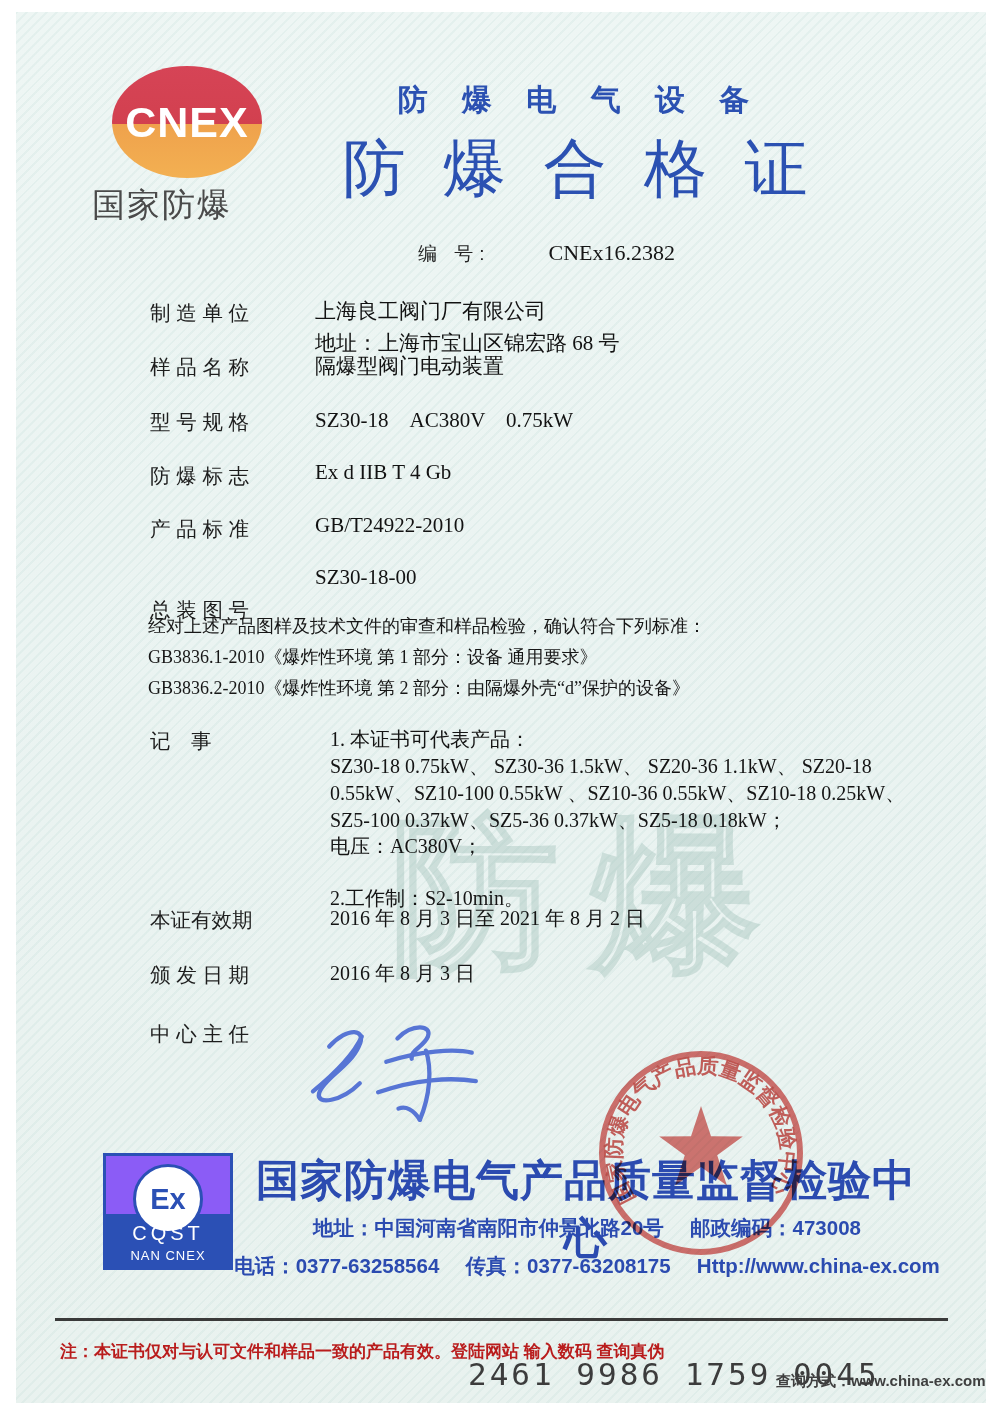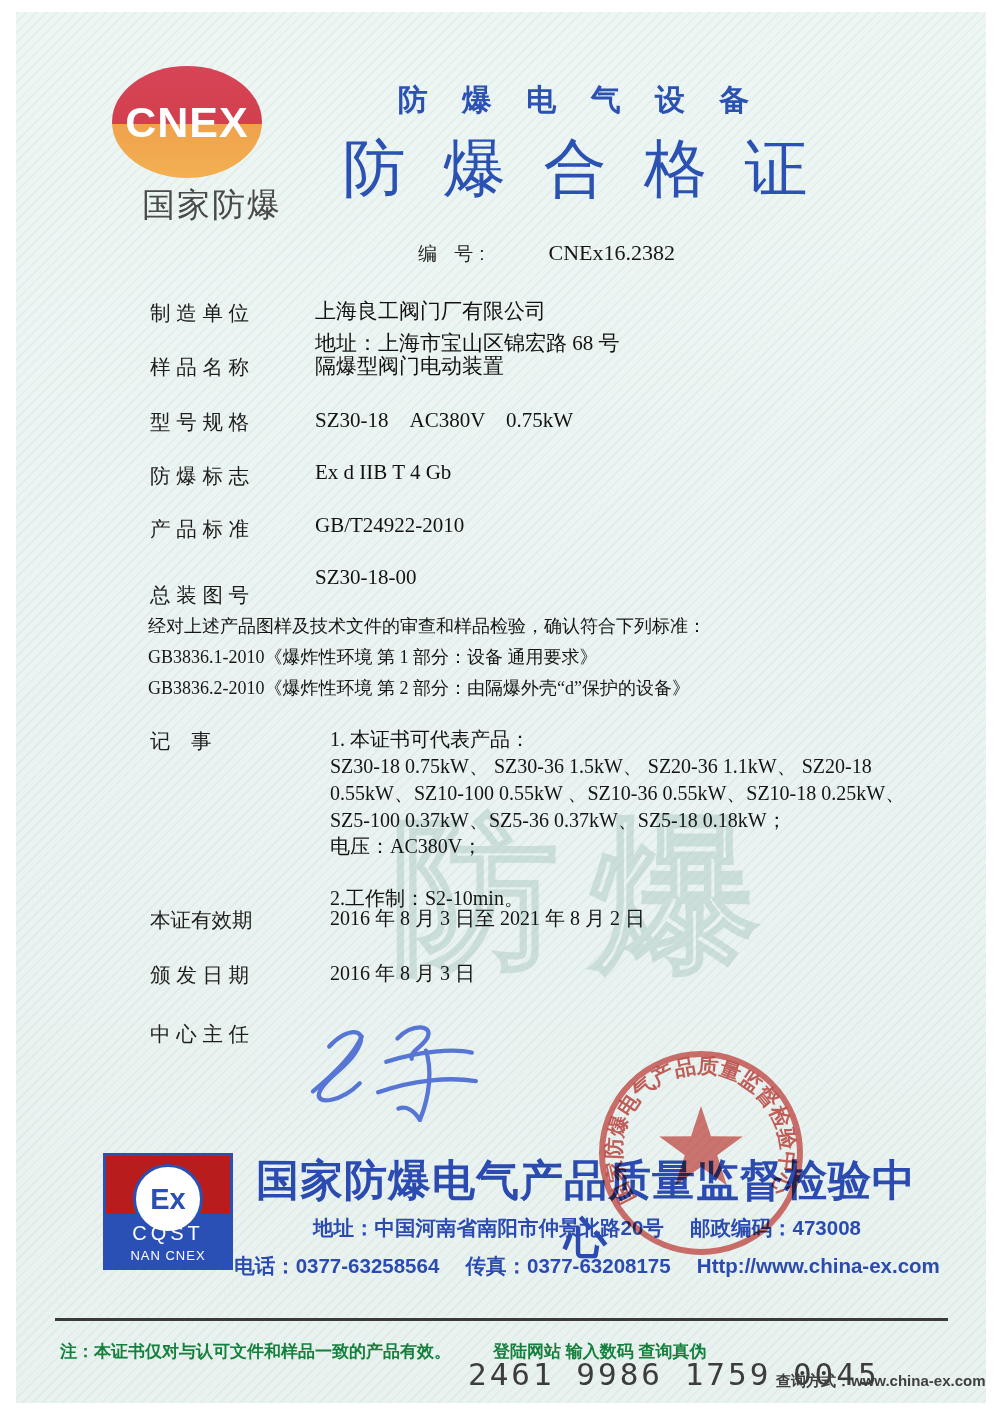--- a/index.html
+++ b/index.html
@@ -7,21 +7,21 @@
         font-family:"Liberation Serif",serif;}
   .paper-bg{position:absolute;inset:12px 14px 12px 16px;background:#ecf4f2;
         background-image:repeating-linear-gradient(135deg, rgba(165,205,198,0.14) 0 2px, rgba(255,255,255,0) 2px 7px),
                          linear-gradient(180deg,#eef6f4 0%,#eaf3f1 55%,#e9f2ef 100%);}
 
   
   .cnex-ellipse{position:absolute;left:112px;top:66px;width:150px;height:112px;border-radius:50%;
         background:linear-gradient(180deg,#d64456 0%,#d2404f 52%,#efa24c 52%,#f3b052 100%);
         display:flex;align-items:center;justify-content:center;}
   .cnex-text{color:#ffffff;font-family:"Liberation Sans",sans-serif;font-weight:bold;font-size:43px;letter-spacing:1px;}
-  .cnex-caption{position:absolute;left:92px;top:183px;width:190px;text-align:right;
+  .cnex-caption{position:absolute;left:92px;top:183px;width:190px;text-align:left;
         font-family:"Liberation Sans",sans-serif;font-size:33px;color:#4a4a4a;letter-spacing:2px;}
   .subtitle{position:absolute;left:290px;top:80px;width:580px;text-align:center;
         font-family:"Liberation Sans",sans-serif;font-weight:bold;font-size:30px;color:#2b51b2;letter-spacing:13px;}
   .title{position:absolute;left:290px;top:126px;width:580px;text-align:center;
         font-family:"Liberation Sans",sans-serif;font-weight:normal;font-size:63px;color:#2b51b2;letter-spacing:10px;}
   .certno{position:absolute;left:418px;top:240px;display:flex;gap:58px;align-items:baseline;}
   .certno .lab{font-family:"Liberation Sans",sans-serif;font-size:19px;color:#222;letter-spacing:6px;}
   .certno .val{font-size:22px;color:#161616;text-align:center;}
 
   
@@ -34,38 +34,38 @@
   .watermark{position:absolute;left:390px;top:784px;font-size:168px;font-weight:bold;letter-spacing:34px;
         font-family:Liberation Mono, monospace;color:transparent;
         -webkit-text-stroke:2px rgba(135,175,165,0.30);}
 
   
   .seal{position:absolute;left:582px;top:1038px;width:240px;height:235px;mix-blend-mode:multiply;opacity:0.88;}
   .signature{position:absolute;left:298px;top:1016px;width:205px;height:112px;}
 
   
   .cqst{position:absolute;left:103px;top:1153px;width:130px;height:117px;border:3px solid #2b50b5;
-        background:#b91c1c;box-sizing:border-box;padding-left:24px;}
+        background:#8b5cf6;box-sizing:border-box;padding-left:24px;}
   .cqst .blue{position:absolute;left:0;right:0;bottom:0;height:53px;background:#2b50b5;}
   .cqst .excirc{position:absolute;left:50%;top:8px;transform:translateX(-50%);width:64px;height:64px;
         border:3px solid #2b50b5;border-radius:50%;background:#ffffff;display:flex;align-items:center;justify-content:center;}
   .cqst .ex{font-family:"Liberation Sans",sans-serif;font-weight:bold;font-size:29px;color:#2b50b5;}
   .cqst .cqst-t{position:absolute;left:0;right:0;top:66px;text-align:center;color:#ffffff;
         font-family:"Liberation Sans",sans-serif;font-size:20px;letter-spacing:4px;}
   .cqst .ny-t{position:absolute;left:0;right:0;top:92px;text-align:center;color:#ffffff;
         font-family:"Liberation Sans",sans-serif;font-size:13px;letter-spacing:1px;}
   .org-name{position:absolute;left:240px;top:1152px;width:692px;text-align:center;
         font-family:"Liberation Sans",sans-serif;font-weight:bold;font-size:43px;color:#2b4bb0;letter-spacing:1px;}
   .org-line{position:absolute;left:222px;width:730px;text-align:center;
         font-family:"Liberation Sans",sans-serif;font-weight:bold;font-size:20.5px;color:#2b4bb0;}
 
   
   .divider{position:absolute;left:55px;top:1318px;width:893px;height:3px;background:#3a3a3a;}
-  .note-row{position:absolute;left:60px;top:1340px;display:flex;gap:42px;
-        font-family:"Liberation Sans",sans-serif;font-weight:600;font-size:17px;color:#15803d;}
+  .note-row{position:absolute;left:60px;top:1340px;display:flex;
+        font-family:"Liberation Sans",sans-serif;font-weight:600;font-size:17px;color:#b91c1c;}
   .code{position:absolute;left:468px;top:1356px;font-family:"DejaVu Sans Mono",monospace;
         font-size:31px;letter-spacing:3px;color:#3c3c3c;}
   .query{position:absolute;left:752px;top:1372px;font-family:"Liberation Sans",sans-serif;
         font-weight:600;font-size:15px;color:#3f3f3f;margin-left:24px;}
 </style>
 </head>
 <body>
 
 <div class="page">
   <div class="paper-bg"></div>
@@ -93,21 +93,21 @@
 
   <div class="flabel" style="top:408px">型 号 规 格</div>
   <div class="fvalue" style="top:406px">SZ30-18　AC380V　0.75kW</div>
 
   <div class="flabel" style="top:462px">防 爆 标 志</div>
   <div class="fvalue" style="top:460px">Ex d IIB T 4 Gb</div>
 
   <div class="flabel" style="top:515px">产 品 标 准</div>
   <div class="fvalue" style="top:513px">GB/T24922-2010</div>
 
-  <div class="flabel" style="top:581px">总 装 图 号</div>
+  <div class="flabel" style="top:596px">总 装 图 号</div>
   <div class="fvalue" style="top:565px">SZ30-18-00</div>
 
   <div class="para" style="top:614px">经对上述产品图样及技术文件的审查和样品检验，确认符合下列标准：</div>
   <div class="para" style="top:645px">GB3836.1-2010《爆炸性环境 第 1 部分：设备 通用要求》</div>
   <div class="para" style="top:676px">GB3836.2-2010《爆炸性环境 第 2 部分：由隔爆外壳“d”保护的设备》</div>
 
   <div class="flabel" style="top:727px">记　事</div>
   <div class="nline" style="top:726px">1. 本证书可代表产品：</div>
   <div class="nline" style="top:753px">SZ30-18  0.75kW、 SZ30-36  1.5kW、 SZ20-36  1.1kW、 SZ20-18</div>
   <div class="nline" style="top:780px">0.55kW、SZ10-100 0.55kW 、SZ10-36 0.55kW、SZ10-18 0.25kW、</div>

